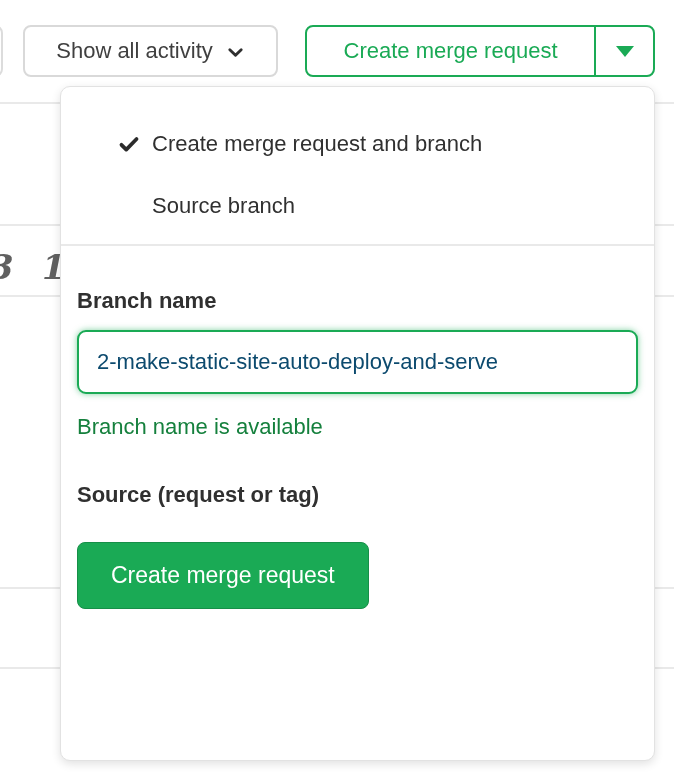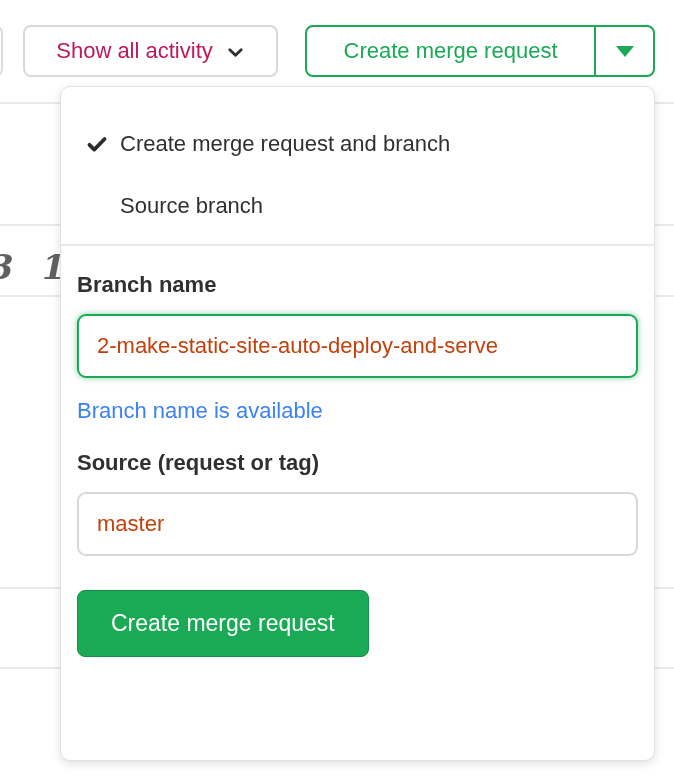--- a/index.html
+++ b/index.html
@@ -25,21 +25,21 @@
   .bg-italic.g2{left:42px;}
   .btn-sliver{
     position:absolute;left:-17px;top:25px;width:20px;height:52px;
     background:#fff;border:2px solid #dcdcdc;border-radius:8px;box-sizing:border-box;
   }
   
   .activity-btn{
     position:absolute;left:23px;top:25px;width:255px;height:52px;
     background:#fff;border:2px solid #d9d9d9;border-radius:8px;box-sizing:border-box;
     display:flex;align-items:center;justify-content:center;gap:13px;
-    font-size:22px;color:#be185d;cursor:pointer;
+    font-size:22px;color:#404040;cursor:pointer;
   }
   .chev{width:19px;height:19px;display:block;margin-top:2px;}
   .split-btn{
     position:absolute;left:305px;top:25px;width:350px;height:52px;
     background:#fff;border:2px solid #1aaa55;border-radius:8px;box-sizing:border-box;
     display:flex;align-items:stretch;cursor:pointer;
   }
   .split-main{
     flex:1;display:flex;align-items:center;justify-content:center;
     font-size:22px;color:#1aaa55;
@@ -51,43 +51,43 @@
   .caret-down{
     width:0;height:0;border-left:9px solid transparent;border-right:9px solid transparent;
     border-top:11px solid #1aaa55;
   }
   
   .panel{
     position:absolute;left:60px;top:86px;width:595px;height:675px;
     background:#fff;border:1px solid #e2e2e2;border-radius:10px;box-sizing:border-box;
     box-shadow:0 3px 10px rgba(0,0,0,0.12);
   }
-  .menu{padding-top:26px;}
+  .menu{padding-top:26px;margin-left:32px;}
   .menu-item{
     display:flex;align-items:center;height:62px;padding-left:25px;
     font-size:22px;color:#303030;cursor:pointer;
   }
   .check-slot{width:34px;display:flex;align-items:center;}
   .check-svg{width:22px;height:22px;display:block;}
   .menu-divider{margin-top:7px;border-top:2px solid #e9e9e9;}
   .form{padding:0 16px;}
   .form-label{
-    margin-top:26px;font-size:22px;font-weight:bold;color:#303030;line-height:26px;
+    margin-top:42px;font-size:22px;font-weight:bold;color:#303030;line-height:26px;
   }
   .text-input{
     margin-top:16px;width:100%;height:64px;box-sizing:border-box;
     border:2px solid #d8d8d8;border-radius:9px;background:#fff;
-    font-family:"Liberation Sans", sans-serif;font-size:22px;color:#c2410c;
+    font-family:"Liberation Sans", sans-serif;font-size:22px;color:#0c4a6e;
     padding:0 18px;outline:none;white-space:nowrap;overflow:hidden;
   }
   .text-input.focused{
     border-color:#1aaa55;
     box-shadow:0 0 6px rgba(26,170,85,0.55);
   }
-  .helper-ok{margin-top:20px;font-size:22px;color:#3b82f6;line-height:26px;}
+  .helper-ok{margin-top:20px;font-size:22px;color:#15803d;line-height:26px;}
   .submit-btn{
     margin-top:34px;display:inline-flex;align-items:center;justify-content:center;
     height:67px;padding:0 33px;
     background:#1aaa55;border:1px solid #168f48;border-radius:8px;
     font-family:"Liberation Sans", sans-serif;font-size:23px;color:#ffffff;cursor:pointer;
   }
 </style>
 </head>
 <body>
 
@@ -134,20 +134,19 @@
   </div>
 
   <div class="menu-divider"></div>
 
   <div class="form">
     <div class="form-label">Branch name</div>
     <input class="text-input focused" type="text" value="2-make-static-site-auto-deploy-and-serve" style="">
     <div class="helper-ok">Branch name is available</div>
 
     <div class="form-label">Source (request or tag)</div>
-    <input class="text-input" type="text" value="master" style="">
 
     <button class="submit-btn">
       <span>Create merge request</span>
     </button>
   </div>
 
 </div>
 
 </body></html>

